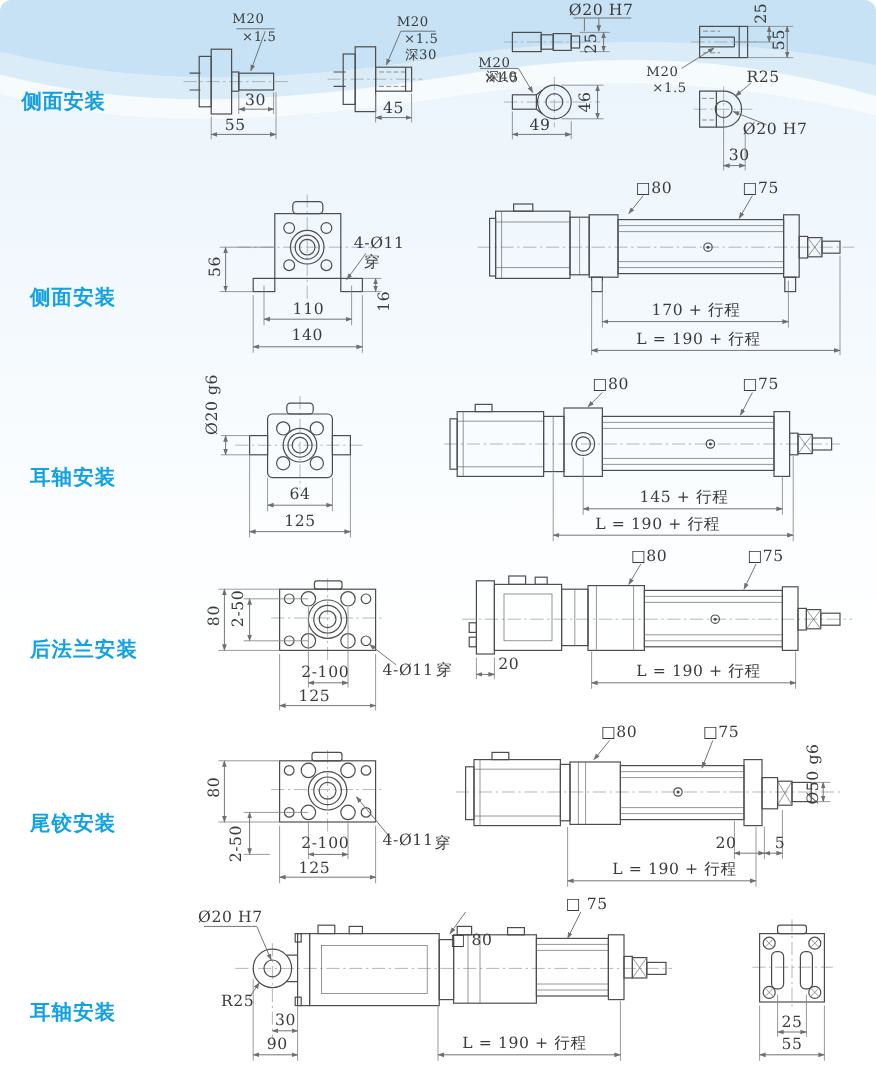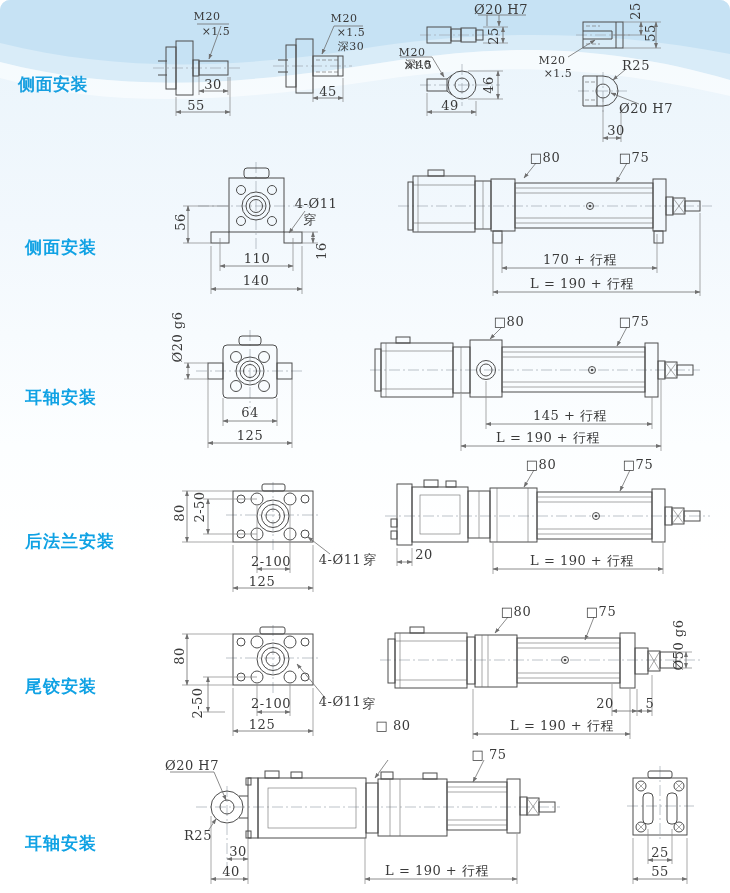--- a/index.html
+++ b/index.html
@@ -477,20 +477,20 @@
   <div class="dim" style="left:605px;top:703px">20</div>
   <div class="dim" style="left:650px;top:703px">5</div>
   <div class="dim" style="left:516px;top:611px">□80</div>
   <div class="dim" style="left:601px;top:611px">□75</div>
   <div class="dim" style="left:562px;top:725px">L = 190 + 行程</div>
 
   <div class="sec-label" style="top:806px">耳轴安装</div>
   <div class="dim" style="left:192px;top:765px">Ø20 H7</div>
   <div class="dim" style="left:198px;top:835px">R25</div>
   <div class="dim" style="left:238px;top:851px">30</div>
-  <div class="dim" style="left:231px;top:871px">40</div>
-  <div class="dim" style="left:393px;top:725px">□ 80</div>
+  <div class="dim" style="left:231px;top:871px">90</div>
+  <div class="dim" style="left:393px;top:784px">□ 80</div>
   <div class="dim" style="left:489px;top:754px">□ 75</div>
   <div class="dim" style="left:437px;top:870px">L = 190 + 行程</div>
   <div class="dim" style="left:660px;top:852px">25</div>
   <div class="dim" style="left:660px;top:871px">55</div>
 
 </div>
 
 </body></html>

